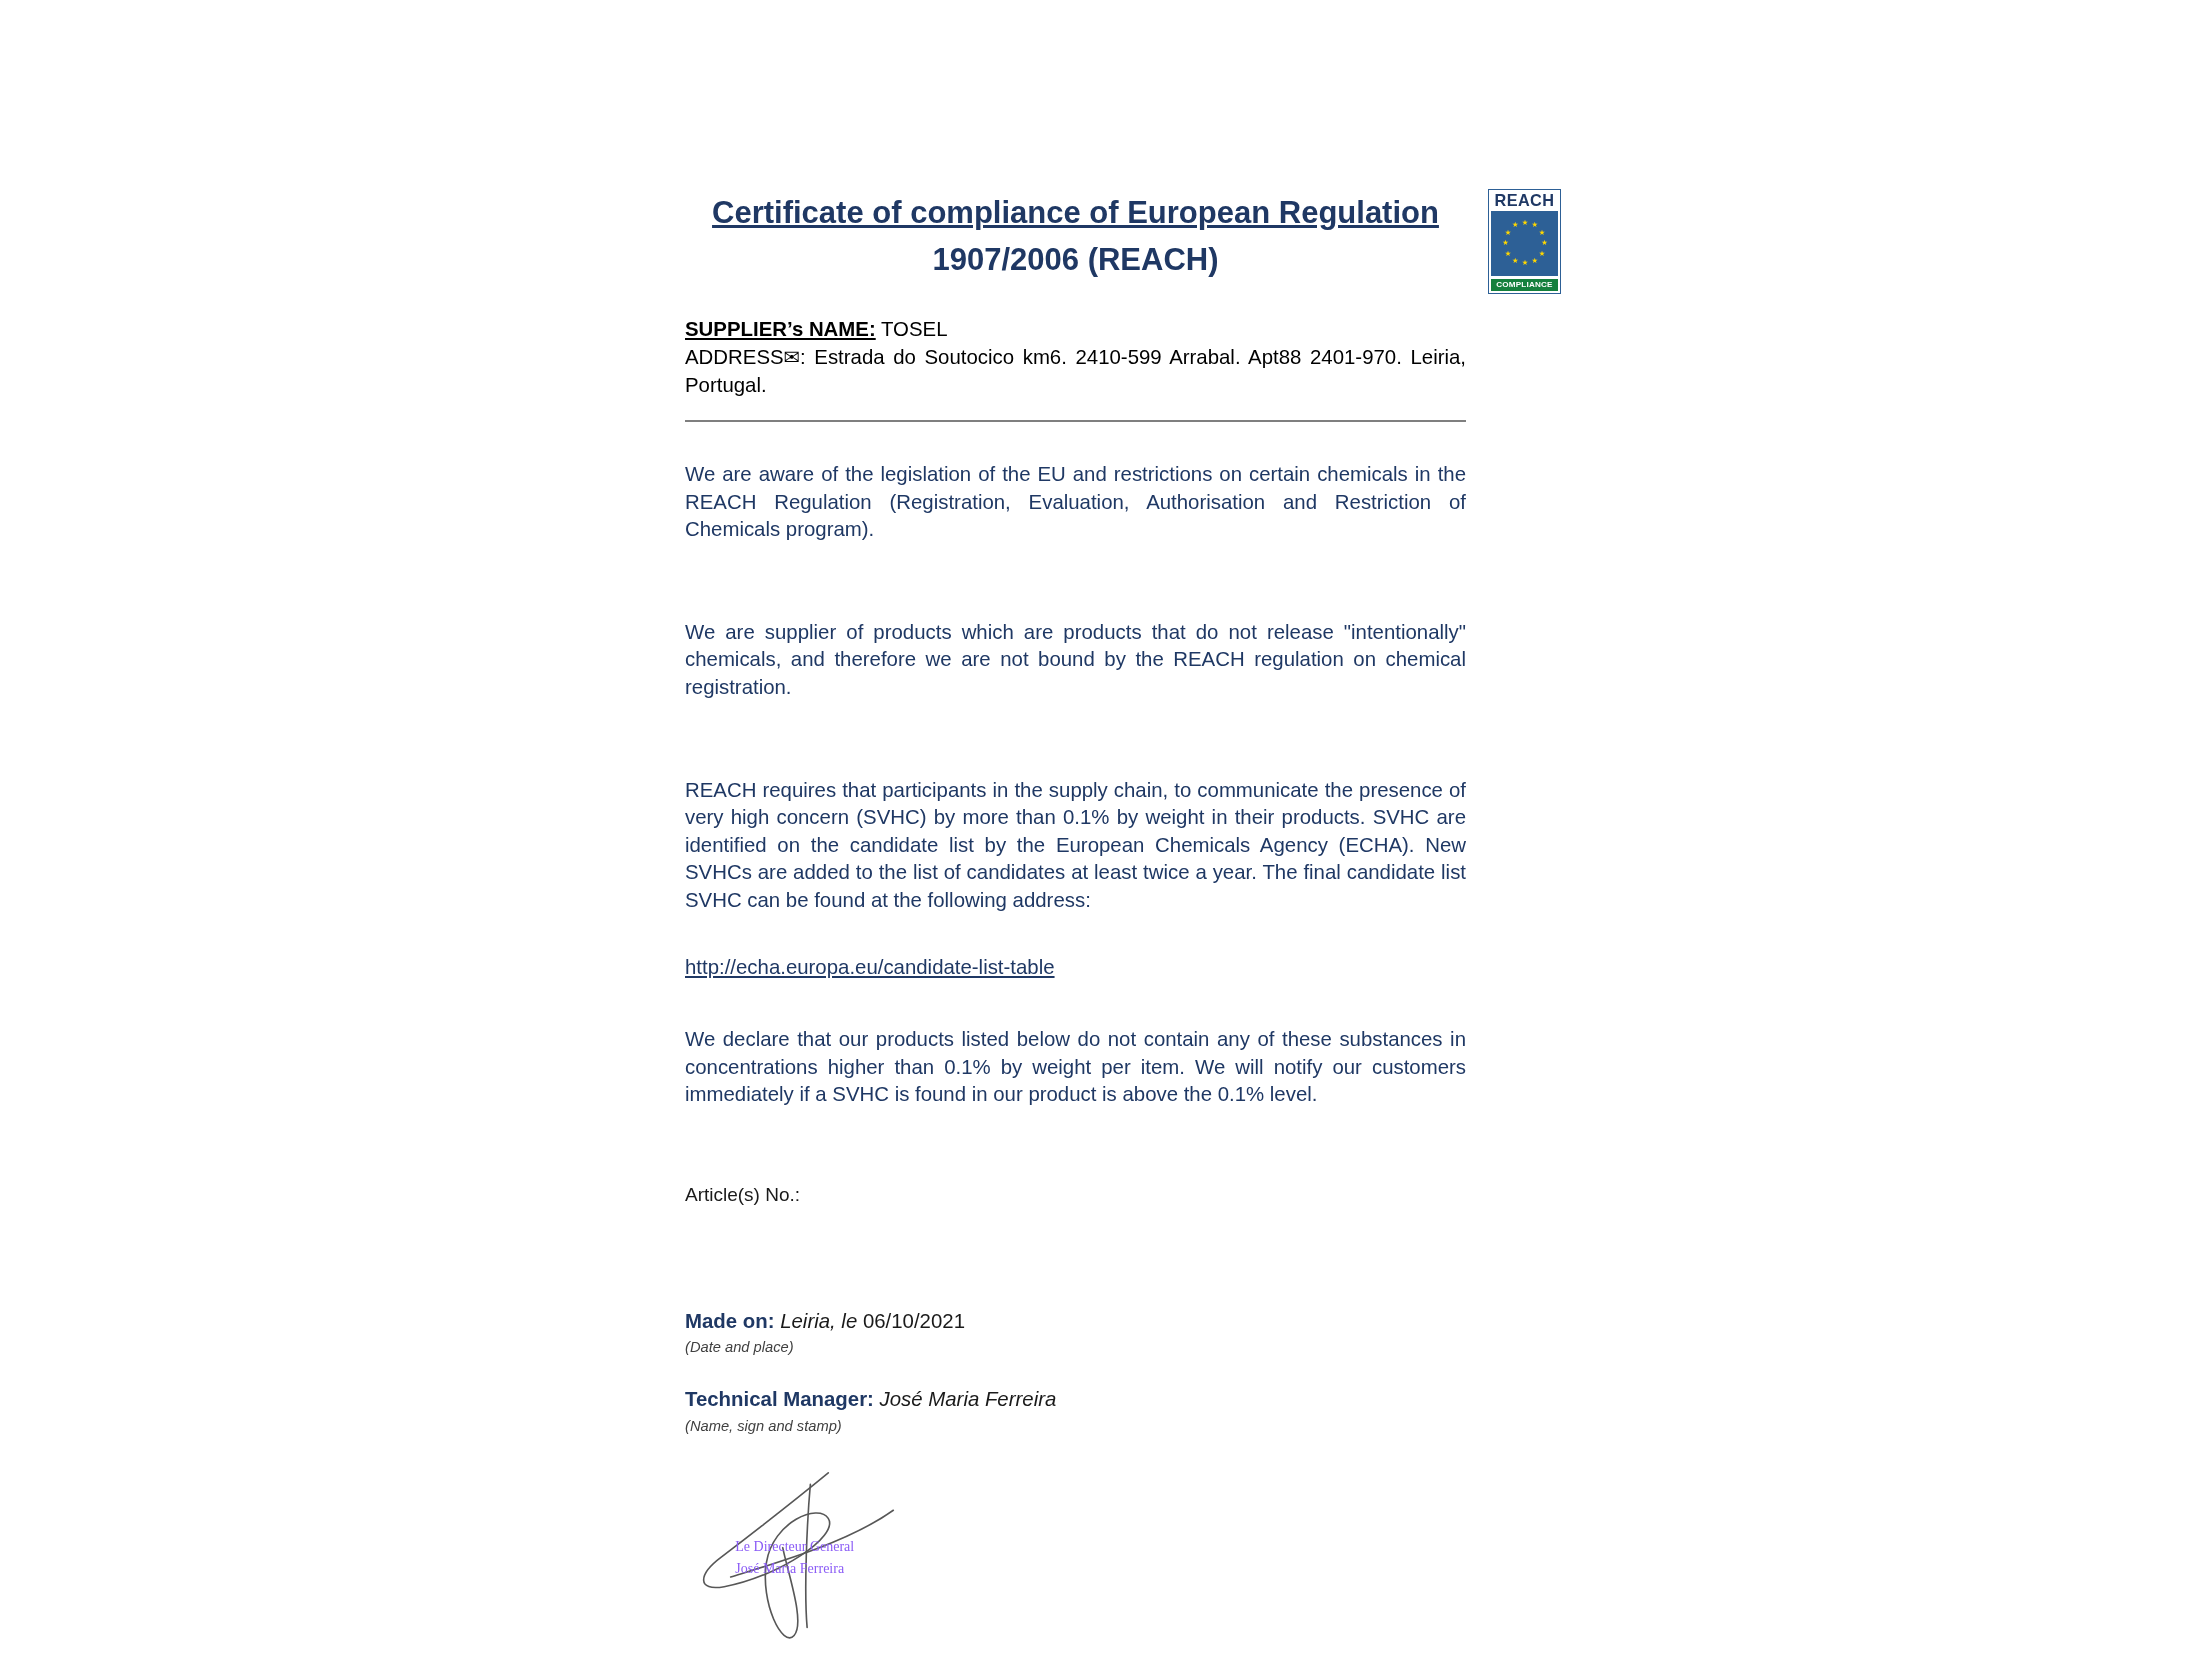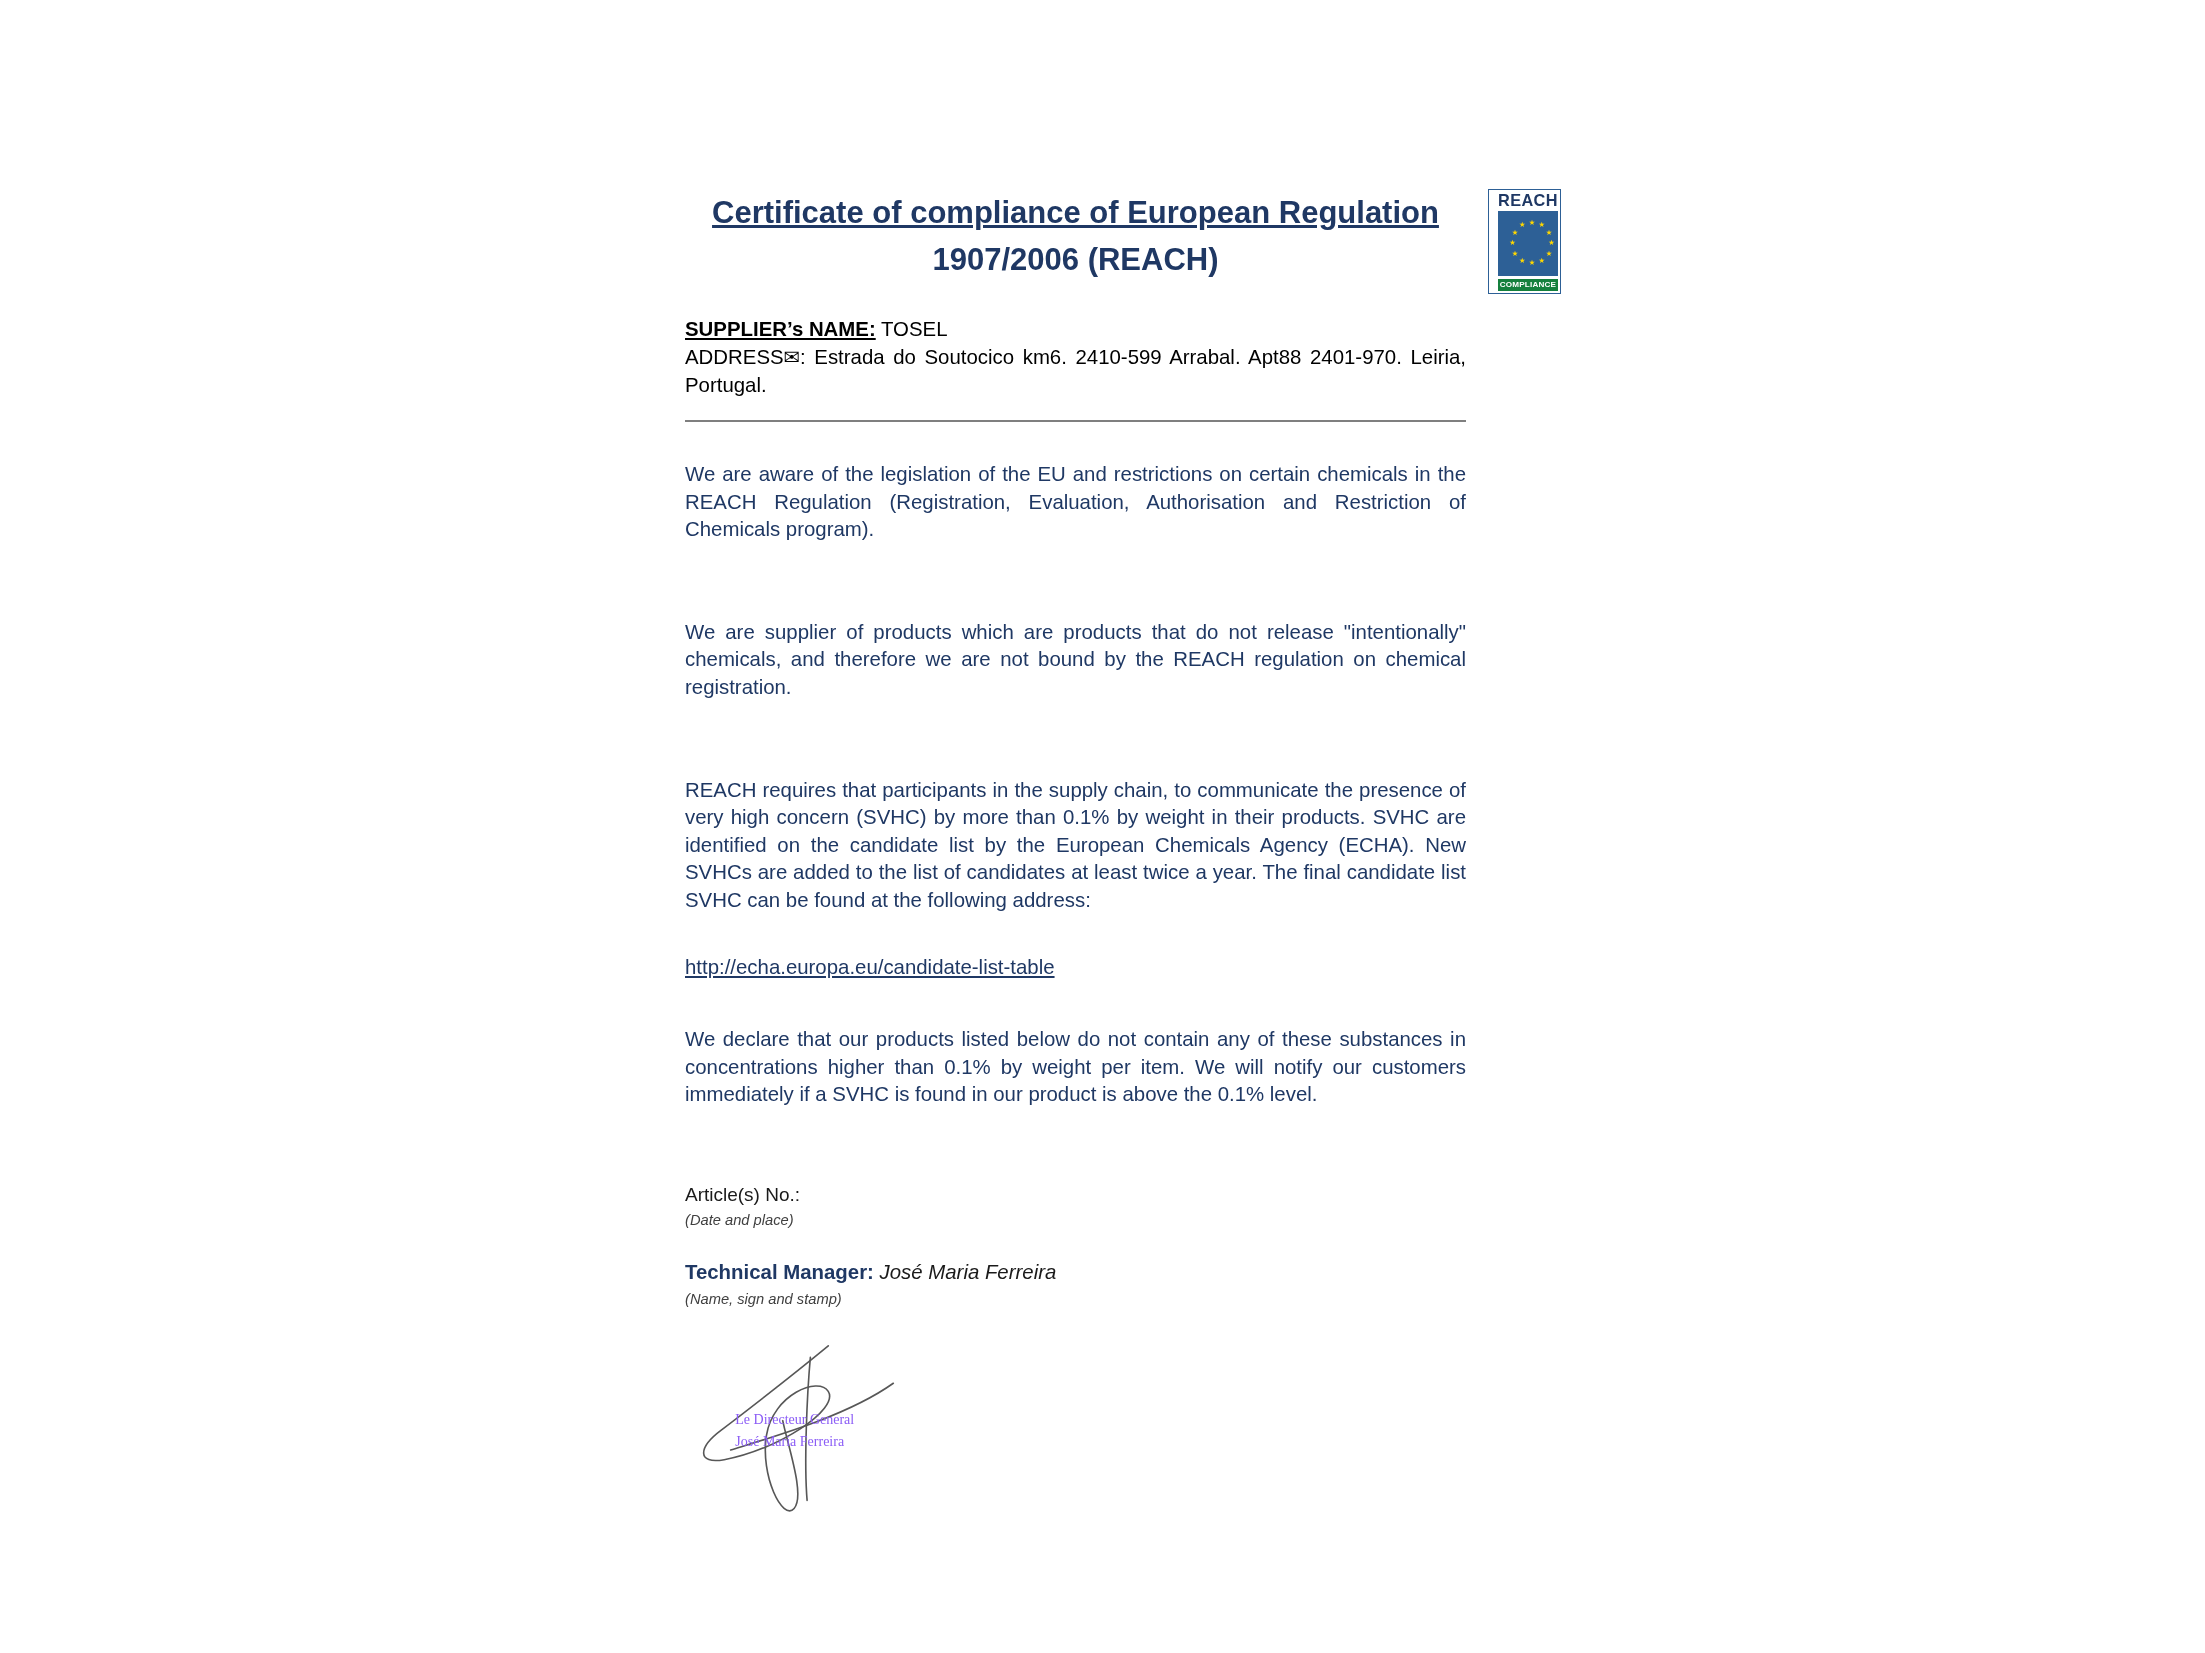--- a/index.html
+++ b/index.html
@@ -108,21 +108,20 @@
   }
 
   
   .reach-logo {
     position: absolute;
     left: 1488px;
     top: 189px;
     width: 73px;
     border: 1.6px solid #2d6096;
     background: #ffffff;
-    padding-left: 7px;
   }
   .reach-logo-title {
     font-size: 16.3px;
     font-weight: bold;
     color: #1F3864;
     text-align: center;
     padding: 0.8px 0 1.6px 0;
     letter-spacing: 0.4px;
   }
   .reach-flag {
@@ -195,20 +194,23 @@
     <p class="para gap-lg">REACH requires that participants in the supply chain, to communicate the presence of very high concern (SVHC) by more than 0.1% by weight in their products. SVHC are identified on the candidate list by the European Chemicals Agency (ECHA). New SVHCs are added to the list of candidates at least twice a year. The final candidate list SVHC can be found at the following address:</p>
 
     <div class="link-row">
       <a>http://echa.europa.eu/candidate-list-table</a>
     </div>
 
     <p class="para">We declare that our products listed below do not contain any of these substances in concentrations higher than 0.1% by weight per item. We will notify our customers immediately if a SVHC is found in our product is above the 0.1% level.</p>
 
     <div class="articles">Article(s) No.:</div>
 
+    <div class="made-on">
+      <span class="label-bold">Made on:</span><span class="italic"> Leiria, le</span><span class="plain"> 06/10/2021</span>
+    </div>
     <div class="note">(Date and place)</div>
 
     <div class="tech-manager">
       <span class="label-bold">Technical Manager:</span><span class="italic"> José Maria Ferreira</span>
     </div>
     <div class="note"> (Name, sign and stamp)</div>
 
     <div class="signature">
       <svg class="sig-svg" width="261" height="187" viewBox="0 0 320 230">
         <g stroke="#3a3a3a" stroke-width="2" fill="none" opacity="0.85" stroke-linecap="round">

